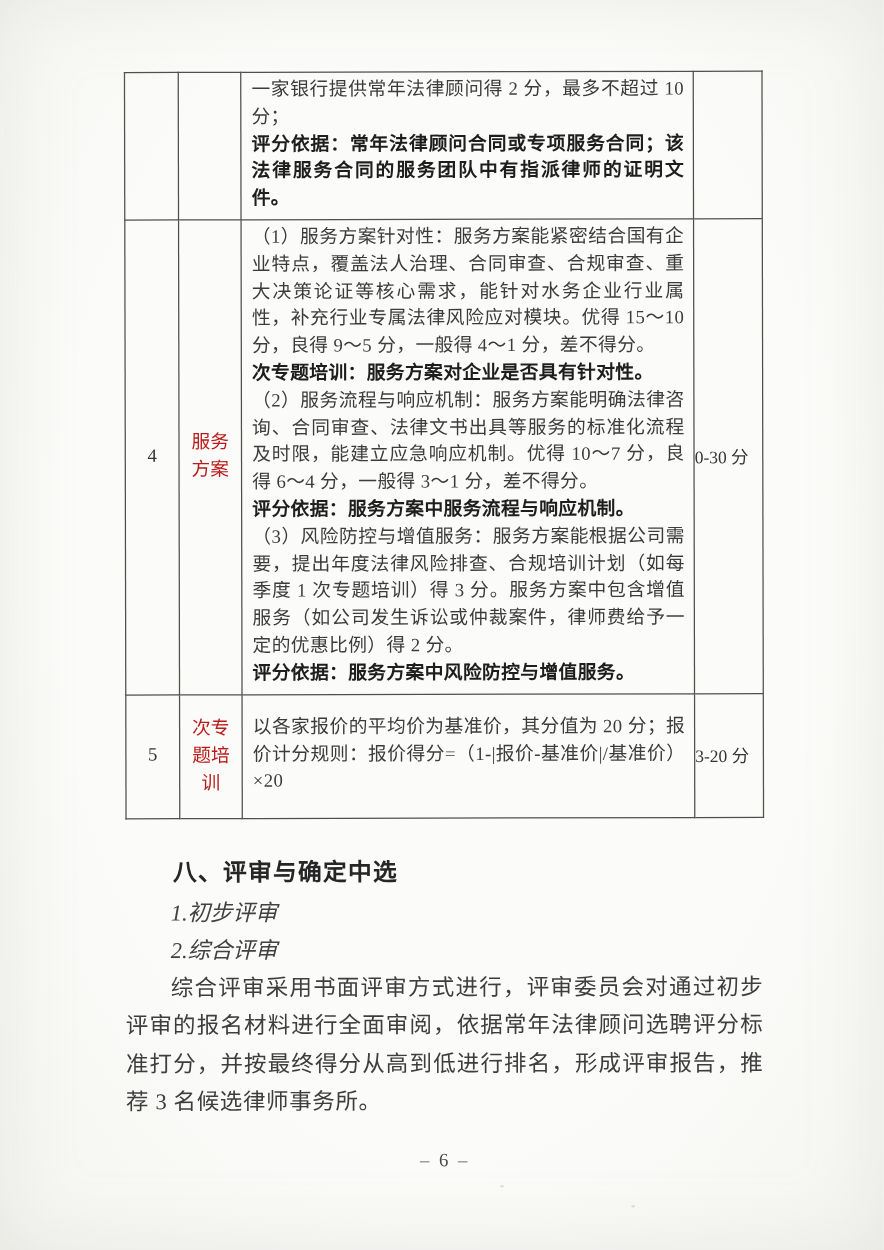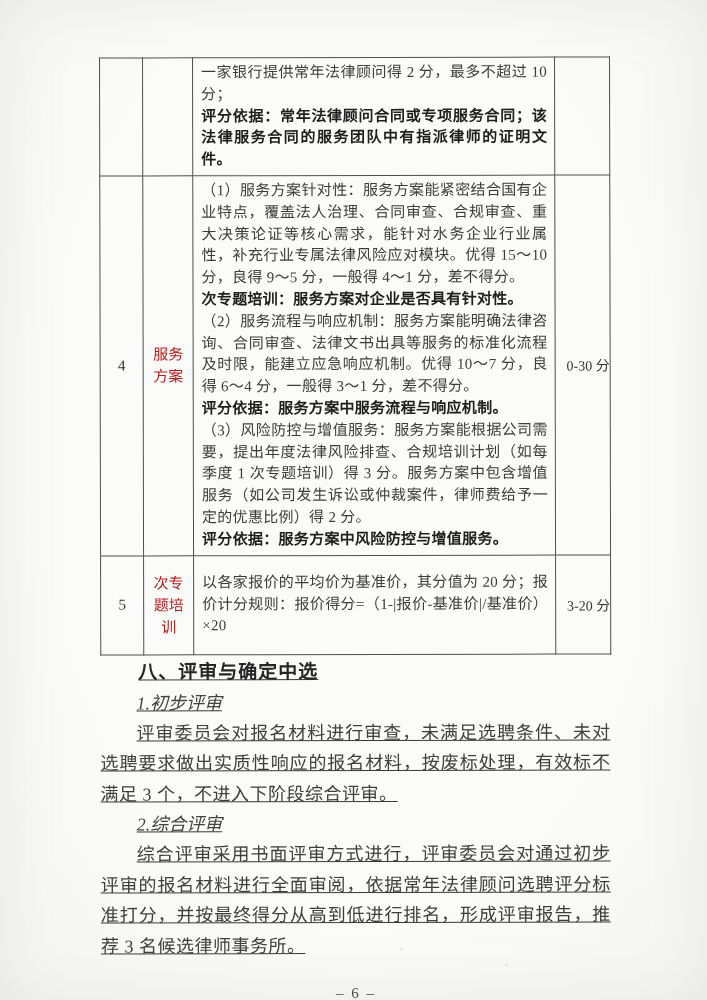--- a/index.html
+++ b/index.html
@@ -48,21 +48,21 @@
     font-size:15px;
     line-height:22px;
     padding:16px 8px;
     color:#b91c1c;
   }
   td.cell-desc{
     padding:4px 7px 4px 8px;
     vertical-align:top;
   }
   td.cell-score{
-    text-align:right;
+    text-align:left;
     font-size:14px;
     white-space:nowrap;
     color:#333;
   }
   .t-para{
     font-size:15px;
     line-height:21.8px;
     text-align:justify;
     text-justify:inter-character;
     color:#3c3c3c;
@@ -71,23 +71,22 @@
   .t-para.bold{
     font-weight:bold;
     color:#1e1e1e;
   }
   tr.row-partial td.cell-desc{ height:69px;margin-top:16px; }
   tr.row-4 td.cell-desc{ height:365px; }
   tr.row-5 td.cell-desc{ height:61px; vertical-align:middle; }
 
   
   .section{
-    margin-top:1px;
+    margin-top:28px;
     width:510px;
-    text-decoration:underline;
   }
   .sec-heading{
     font-size:19px;
     font-weight:bold;
     color:#262626;
     text-indent:2em;
     line-height:32px;
     letter-spacing:1px;
   }
   .sub-heading{
@@ -166,21 +165,20 @@
             <p class="t-para">以各家报价的平均价为基准价，其分值为 20 分；报价计分规则：报价得分=（1-|报价-基准价|/基准价）×20</p>
           </td>
           <td class="cell-score">3-20 分</td>
         </tr>
       </tbody>
     </table>
 
     <div class="section">
       <h2 class="sec-heading">八、评审与确定中选</h2>
       <p class="sub-heading">1.初步评审</p>
-      <p class="body-para">评审委员会对报名材料进行审查，未满足选聘条件、未对选聘要求做出实质性响应的报名材料，按废标处理，有效标不满足 3 个，不进入下阶段综合评审。</p>
       <p class="sub-heading">2.综合评审</p>
       <p class="body-para">综合评审采用书面评审方式进行，评审委员会对通过初步评审的报名材料进行全面审阅，依据常年法律顾问选聘评分标准打分，并按最终得分从高到低进行排名，形成评审报告，推荐 3 名候选律师事务所。</p>
     </div>
 
     <div class="page-number">– 6 –</div>
   </div>
 
   <div class="speck s1"></div>
   <div class="speck s2"></div>
 </div>

